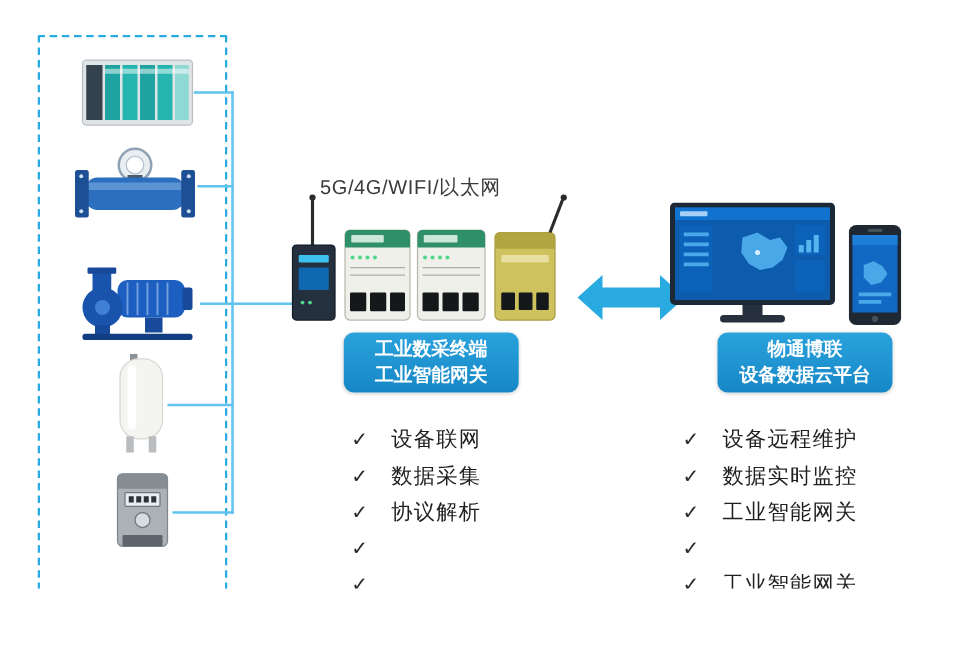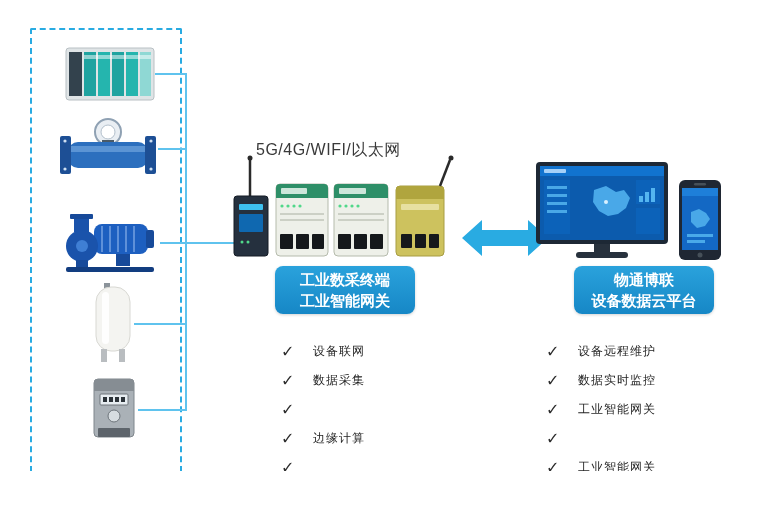--- a/index.html
+++ b/index.html
@@ -23,21 +23,21 @@
     width:140px;height:48px;border-radius:8px;
     background:linear-gradient(180deg,#2aa2dc,#1687c6);
     color:#ffffff;font-weight:bold;font-size:15px;line-height:21px;
     display:flex;flex-direction:column;align-items:center;justify-content:center;
     text-align:center;box-shadow:0 1px 3px rgba(0,0,0,.18);
   }
   
   .feat-list{display:flex;flex-direction:column;}
   .feat-row{display:flex;align-items:center;margin-bottom:6px;height:23px;}
   .feat-row .check{width:18px;font-size:16px;font-weight:600;color:#2b2b2b;margin-right:14px;}
-  .feat-row .txt{font-size:12px;color:#1f1f1f;letter-spacing:1px;text-align:right;}
+  .feat-row .txt{font-size:17px;color:#1f1f1f;letter-spacing:1px;text-align:right;}
   svg{display:block;}
 </style>
 </head>
 <body>
 
 <div id="stage">
 
   <div class="abs device-panel"></div>
 
   <div class="abs" style="left:65px;top:45px;">
@@ -250,24 +250,24 @@
     <div class="feat-row">
       <span class="check">✓</span>
       <span class="txt">设备联网</span>
     </div>
     <div class="feat-row">
       <span class="check">✓</span>
       <span class="txt">数据采集</span>
     </div>
     <div class="feat-row">
       <span class="check">✓</span>
-    </div>
-    <div class="feat-row">
-      <span class="check">✓</span>
-      <span class="txt">边缘计算</span>
+      <span class="txt">协议解析</span>
+    </div>
+    <div class="feat-row">
+      <span class="check">✓</span>
     </div>
     <div class="feat-row">
       <span class="check">✓</span>
     </div>
   </div>
 
   <div class="abs feat-list" style="left:546px;top:340px;">
     <div class="feat-row">
       <span class="check">✓</span>
       <span class="txt">设备远程维护</span>

